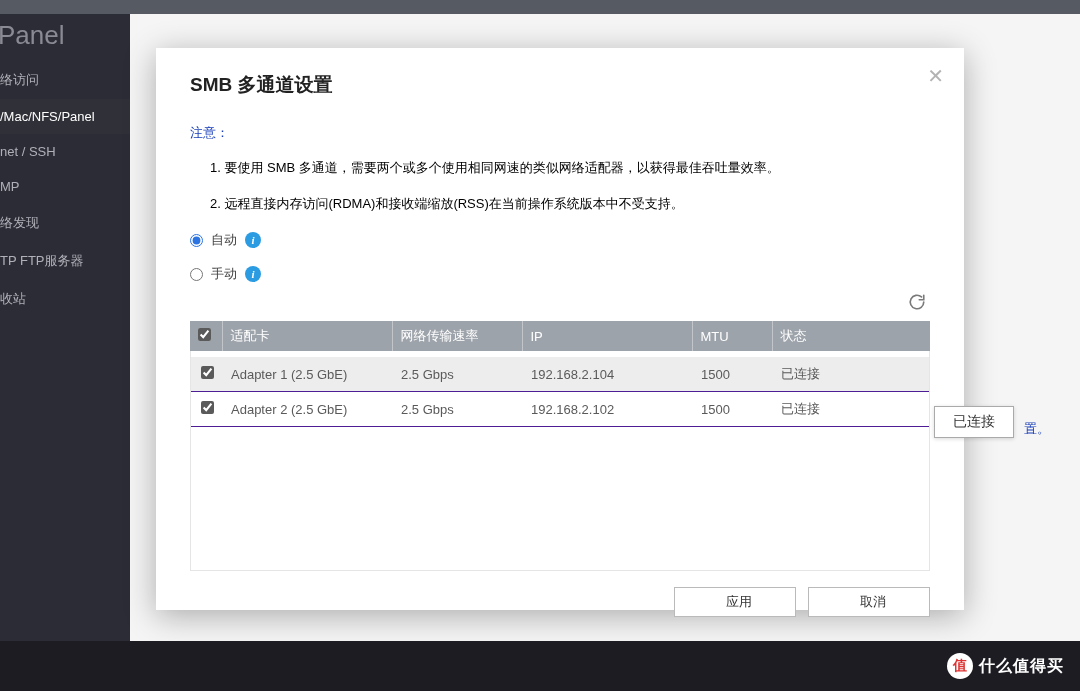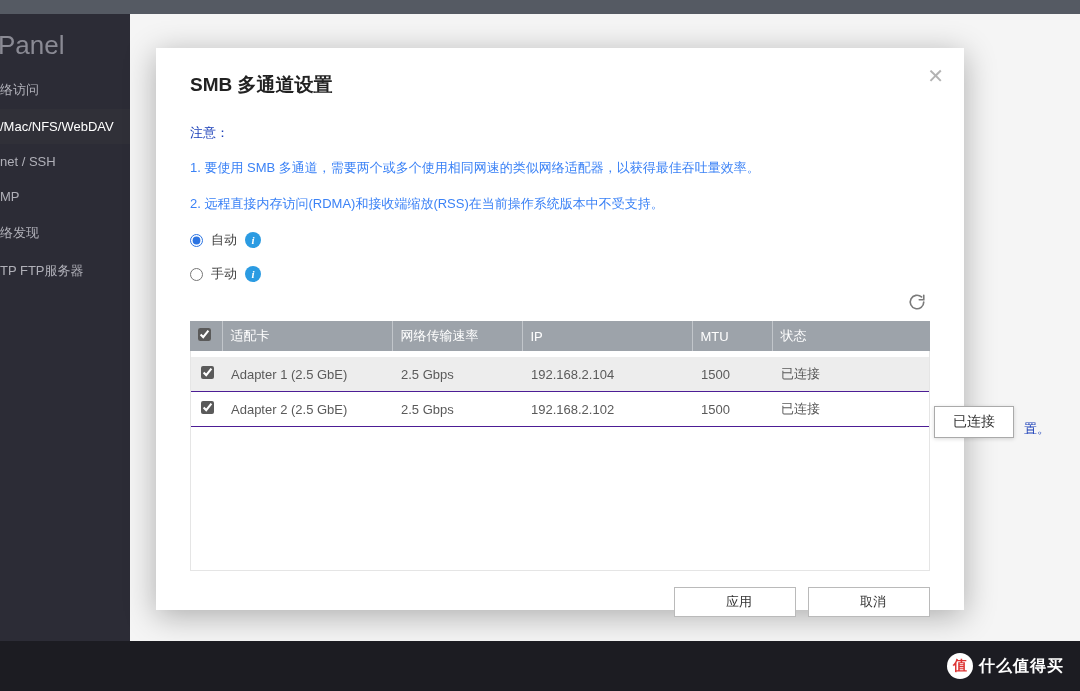--- a/index.html
+++ b/index.html
@@ -3,38 +3,38 @@
 <meta charset="utf-8">
 <style>
   * { box-sizing: border-box; margin: 0; padding: 0; }
   html, body { width: 1080px; height: 691px; overflow: hidden; font-family: Arial, "Microsoft YaHei", sans-serif; }
   body { background: #2c2c36; position: relative; }
 
   .topbar { height: 14px; background: #555a63; width: 100%; }
 
   .panel-title { color: #8a8a94; font-size: 26px; font-weight: 300; padding: 6px 0 10px 0; margin-left: -2px; }
 
-  .sidebar { width: 130px; position: absolute; left: 0; top: 24px; bottom: 50px; background: transparent; }
+  .sidebar { width: 130px; position: absolute; left: 0; top: 14px; bottom: 50px; background: transparent; }
   .sidebar-item { color: #b0b0b8; font-size: 13px; padding: 10px 6px 10px 0; cursor: default; white-space: nowrap; overflow: hidden; text-overflow: clip; }
   .sidebar-item.active { background: #303038; color: #ffffff; }
 
   .main-bg { position: absolute; left: 130px; top: 14px; right: 0; bottom: 50px; background: #f5f5f5; }
 
   .bottom-bar { position: absolute; left: 0; right: 0; bottom: 0; height: 50px; background: #1c1c22; display: flex; align-items: center; justify-content: flex-end; padding-right: 16px; }
   .brand { display: flex; align-items: center; gap: 6px; }
   .brand-circle { width: 26px; height: 26px; background: #ffffff; border-radius: 50%; display: flex; align-items: center; justify-content: center; color: #d33; font-size: 14px; font-weight: bold; }
   .brand-text { color: #ffffff; font-size: 16px; font-weight: bold; letter-spacing: 1px; }
 
   .dialog { position: absolute; left: 156px; top: 48px; width: 808px; height: 562px; background: #ffffff; box-shadow: 0 6px 30px rgba(0,0,0,0.3); }
   .dialog-inner { padding: 24px 34px 20px 34px; height: 100%; display: flex; flex-direction: column; }
   .dialog-title { font-size: 19px; font-weight: bold; color: #222; }
   .close-x { position: absolute; top: 18px; right: 20px; color: #b3b3b3; font-size: 20px; cursor: pointer; line-height: 1; }
 
   .note-header { color: #1a3fb8; font-size: 13px; margin-top: 26px; }
-  .note-line { color: #3b82f6; font-size: 13px; margin-top: 16px; line-height: 1.5; }
+  .note-line { color: #000000; font-size: 13px; margin-top: 16px; line-height: 1.5; margin-left: 20px; }
 
   .radio-row { display: flex; align-items: center; gap: 8px; margin-top: 16px; }
   .radio-row input[type=radio] { width: 13px; height: 13px; accent-color: #2b74e2; }
   .radio-label { font-size: 13px; color: #444; }
   .info-icon { width: 16px; height: 16px; border-radius: 50%; background: #2b9be2; color: #fff; font-size: 11px; font-weight: bold; display: inline-flex; align-items: center; justify-content: center; font-style: italic; font-family: Georgia, serif; }
 
   .refresh-row { display: flex; justify-content: flex-end; margin-top: 10px; padding-right: 4px; }
   .refresh-icon { color: #7a7a7a; cursor: pointer; }
 
   .table { width: 100%; border-collapse: collapse; margin-top: 6px; font-size: 13px; }
@@ -58,25 +58,26 @@
   .btn { width: 122px; height: 30px; background: #ffffff; border: 1px solid #bababa; font-size: 13px; color: #333; cursor: pointer; padding-left: 8px; }
 </style>
 </head>
 <body>
 
 <div class="topbar"></div>
 
 <div class="sidebar">
   <div class="panel-title">Panel</div>
   <div class="sidebar-item"><span>络访问</span></div>
-  <div class="sidebar-item active"><span>/Mac/NFS/WebDAV</span></div>
+  <div class="sidebar-item active"><span>/Mac/NFS/Panel</span></div>
   <div class="sidebar-item"><span>net / SSH</span></div>
   <div class="sidebar-item"><span>MP</span></div>
   <div class="sidebar-item"><span>络发现</span></div>
   <div class="sidebar-item"><span>TP FTP服务器</span></div>
+  <div class="sidebar-item"><span>收站</span></div>
 </div>
 
 <div class="main-bg"></div>
 
 <div class="dialog">
   <span class="close-x">✕</span>
   <div class="dialog-inner">
     <div class="dialog-title">SMB 多通道设置</div>
 
     <div class="note-header">注意：</div>

